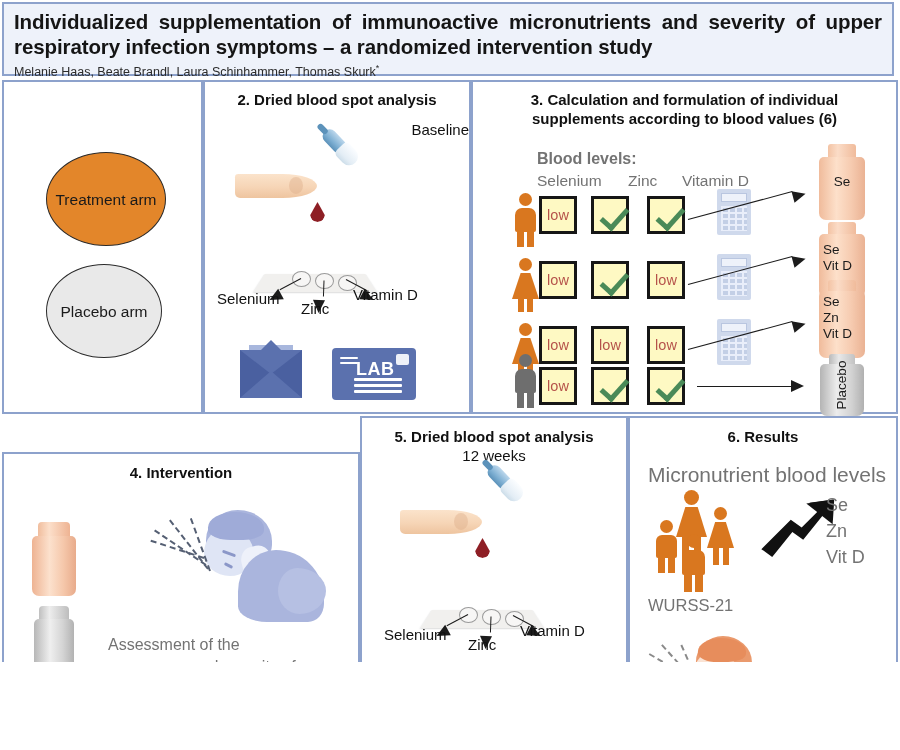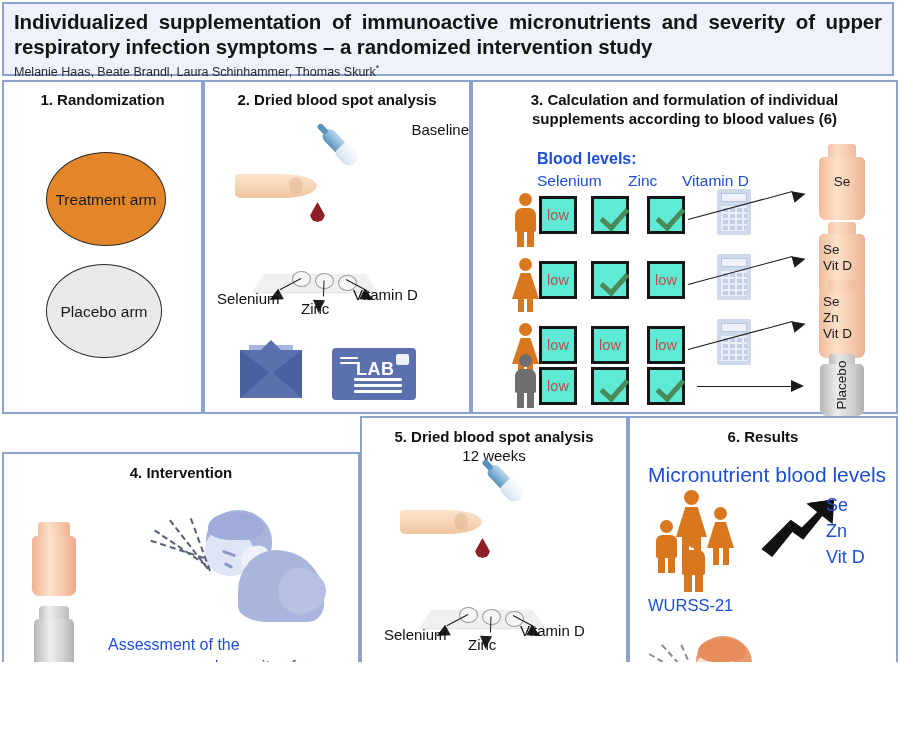--- a/index.html
+++ b/index.html
@@ -13,21 +13,21 @@
          text-align:justify;text-align-last:justify;letter-spacing:-0.1px;}
   .title .l2{text-align-last:left;}
   .authors{font-size:12.5px;color:#2b2b2b;margin-top:4px;}
   .authors sup{font-size:9px;}
 
   
   .panel{position:absolute;box-sizing:border-box;background:#fff;border:2px solid #8da2cc;}
   .ptitle{position:absolute;left:0;right:0;text-align:center;font-size:15px;font-weight:bold;color:#111;line-height:19px;}
   .psub{position:absolute;left:0;right:0;text-align:center;font-size:15px;color:#111;}
 
-  .txt{position:absolute;color:#1d4ed8;}
+  .txt{position:absolute;color:#737373;}
 
   
   .ellipse{position:absolute;border:1.6px solid #2a2a2a;border-radius:50%;
            display:flex;align-items:center;justify-content:center;text-align:center;
            font-size:15.5px;color:#1a1a1a;line-height:19px;}
   .ell-treat{background:#e3862a;}
   .ell-plac{background:#e9e9e9;}
 
   
   .finger{position:absolute;width:82px;height:24px;
@@ -69,21 +69,21 @@
   .labcard .ln{position:absolute;background:#ffffff;height:3px;border-radius:1px;}
   .labcard .lab{position:absolute;left:24px;top:11px;color:#fff;font-size:18px;font-weight:600;letter-spacing:.5px;}
   .labcard .stamp{position:absolute;right:7px;top:6px;width:13px;height:11px;background:#eef1f8;border-radius:2px;}
 
   
   .person{position:absolute;}
   .p-head{position:absolute;border-radius:50%;}
   .p-body{position:absolute;}
 
   
-  .cbox{position:absolute;width:38px;height:38px;border:3.5px solid #161616;background:#5eead4;box-sizing:border-box;padding-left:30px;}
+  .cbox{position:absolute;width:38px;height:38px;border:3.5px solid #161616;background:#fef9c3;box-sizing:border-box;padding-left:30px;}
   .cbox .low{position:absolute;inset:0;display:flex;align-items:center;justify-content:center;
              color:#b5524a;font-size:14.5px;}
   .chk{position:absolute;left:7px;top:9px;width:22px;height:11px;
        border-left:5.5px solid #4a8a58;border-bottom:5.5px solid #4a8a58;
        transform:rotate(-48deg);}
 
   
   .calc{position:absolute;width:34px;height:46px;background:#cfd9ec;border-radius:2px;}
   .calc .scr{position:absolute;left:4px;top:4px;right:4px;height:9px;background:#eef2fa;border:1px solid #b9c6e0;box-sizing:border-box;}
   .calc .keys{position:absolute;left:4px;top:17px;right:4px;bottom:4px;
@@ -125,21 +125,20 @@
     <div class="title">
       <div>Individualized supplementation of immunoactive micronutrients and severity of upper</div>
       <div class="l2">respiratory infection symptoms – a randomized intervention study</div>
     </div>
     <div class="authors">
       <span>Melanie Haas, Beate Brandl, Laura Schinhammer, Thomas Skurk</span><sup>*</sup>
     </div>
   </div>
 
   <div class="panel" style="left:2px;top:80px;width:201px;height:334px;">
-    <div class="ptitle" style="top:8px;">1.  Randomization</div>
 
     <div class="ellipse ell-treat" style="left:42px;top:70px;width:118px;height:92px;">
       <span>Treatment arm</span>
     </div>
 
     <div class="ellipse ell-plac" style="left:42px;top:182px;width:114px;height:92px;">
       <span>Placebo arm</span>
     </div>
   </div>
 

